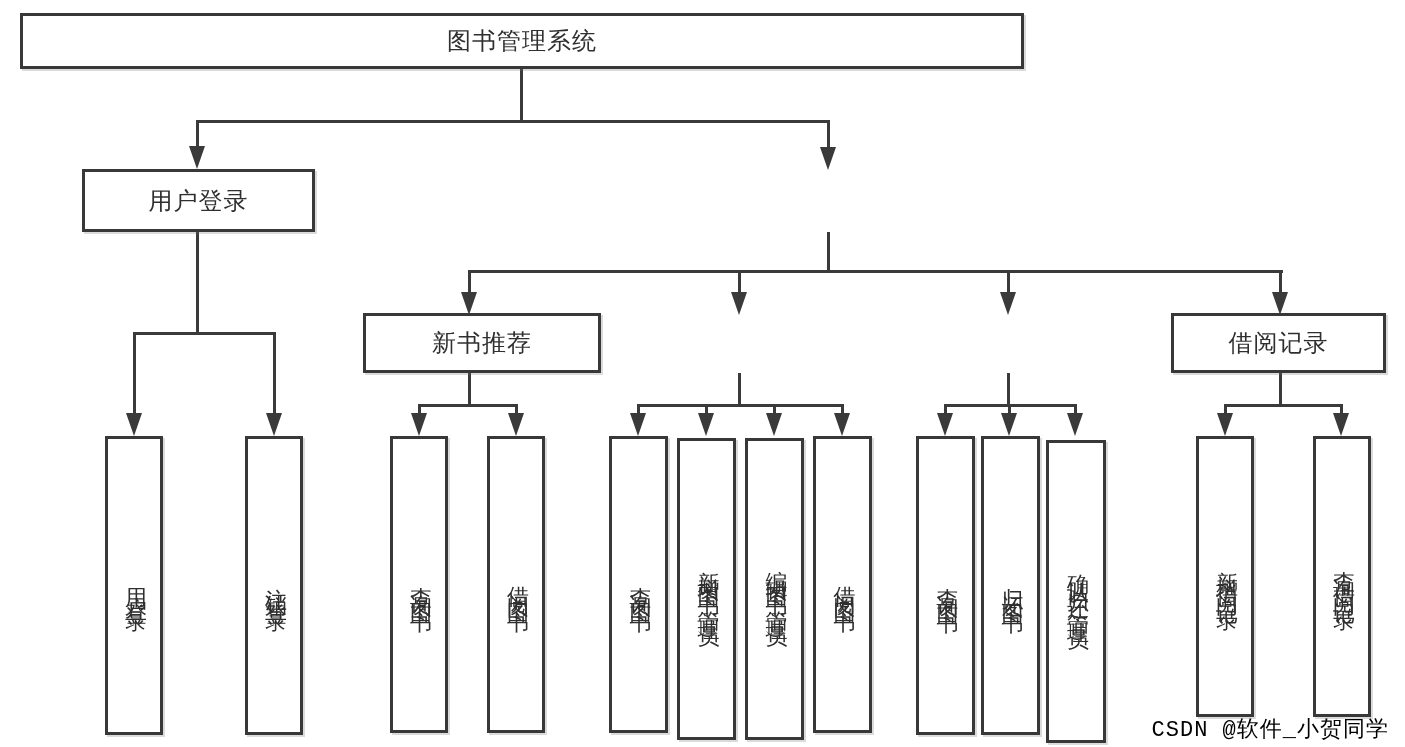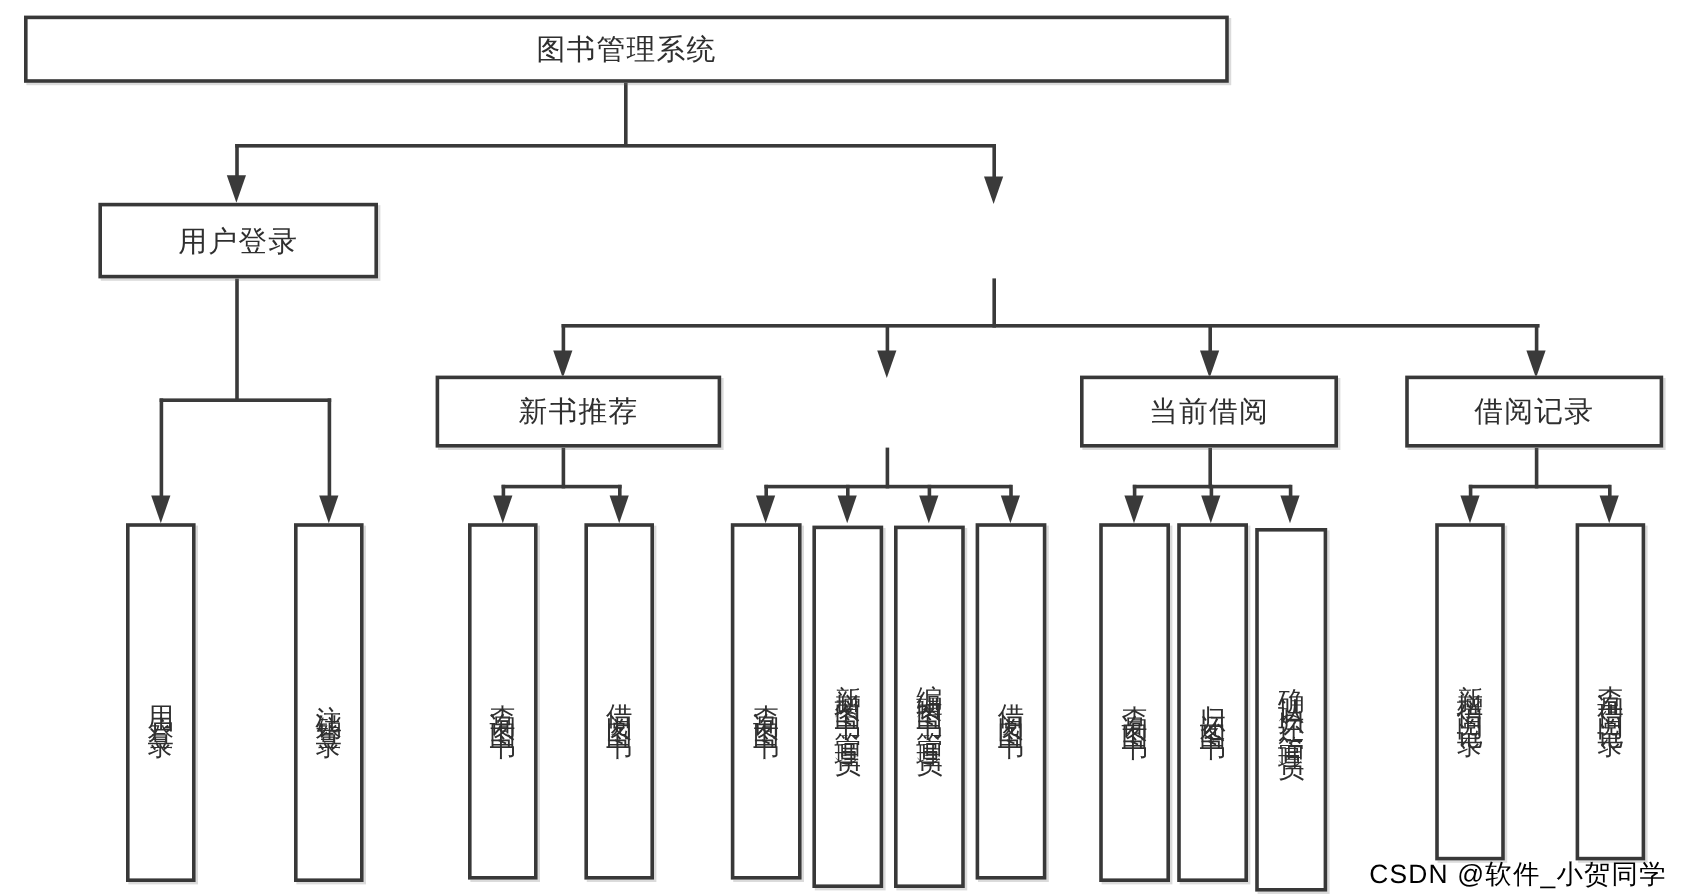--- a/index.html
+++ b/index.html
@@ -2,21 +2,21 @@
 <html><head>
 <meta charset="utf-8">
 <style>
   html, body { margin: 0; padding: 0; background: #ffffff; }
   .canvas {
     position: relative;
     width: 1405px;
     height: 747px;
     background: #ffffff;
     overflow: hidden;
-    font-family: Liberation Sans, sans-serif;
+    font-family: Liberation Mono, monospace;
   }
   .node {
     position: absolute;
     box-sizing: border-box;
     background: #ffffff;
     border: 3px solid #383838;
     box-shadow: 2px 2px 0 rgba(110,110,110,0.25);
     display: flex;
     align-items: center;
     justify-content: center;
@@ -93,23 +93,20 @@
   <div class="vline" style="left:738px;top:270px;height:28px"></div>
   <div class="arrow" style="left:731px;top:292px"></div>
   <div class="vline" style="left:1007px;top:270px;height:28px"></div>
   <div class="arrow" style="left:1000px;top:292px"></div>
   <div class="vline" style="left:1279px;top:270px;height:28px"></div>
   <div class="arrow" style="left:1272px;top:292px"></div>
 
   <div class="node" style="left:363px;top:313px;width:238px;height:60px">
     <span class="lbl">新书推荐</span>
   </div>
-  <div class="node" style="left:900px;top:313px;width:215px;height:60px">
-    <span class="lbl">当前借阅</span>
-  </div>
   <div class="node" style="left:1171px;top:313px;width:215px;height:60px">
     <span class="lbl">借阅记录</span>
   </div>
 
   <div class="vline" style="left:468px;top:373px;height:34px"></div>
   <div class="hline" style="left:418px;top:404px;width:100px"></div>
   <div class="vline" style="left:418px;top:404px;height:14px"></div>
   <div class="arrow" style="left:411px;top:413px"></div>
   <div class="vline" style="left:515px;top:404px;height:14px"></div>
   <div class="arrow" style="left:508px;top:413px"></div>

